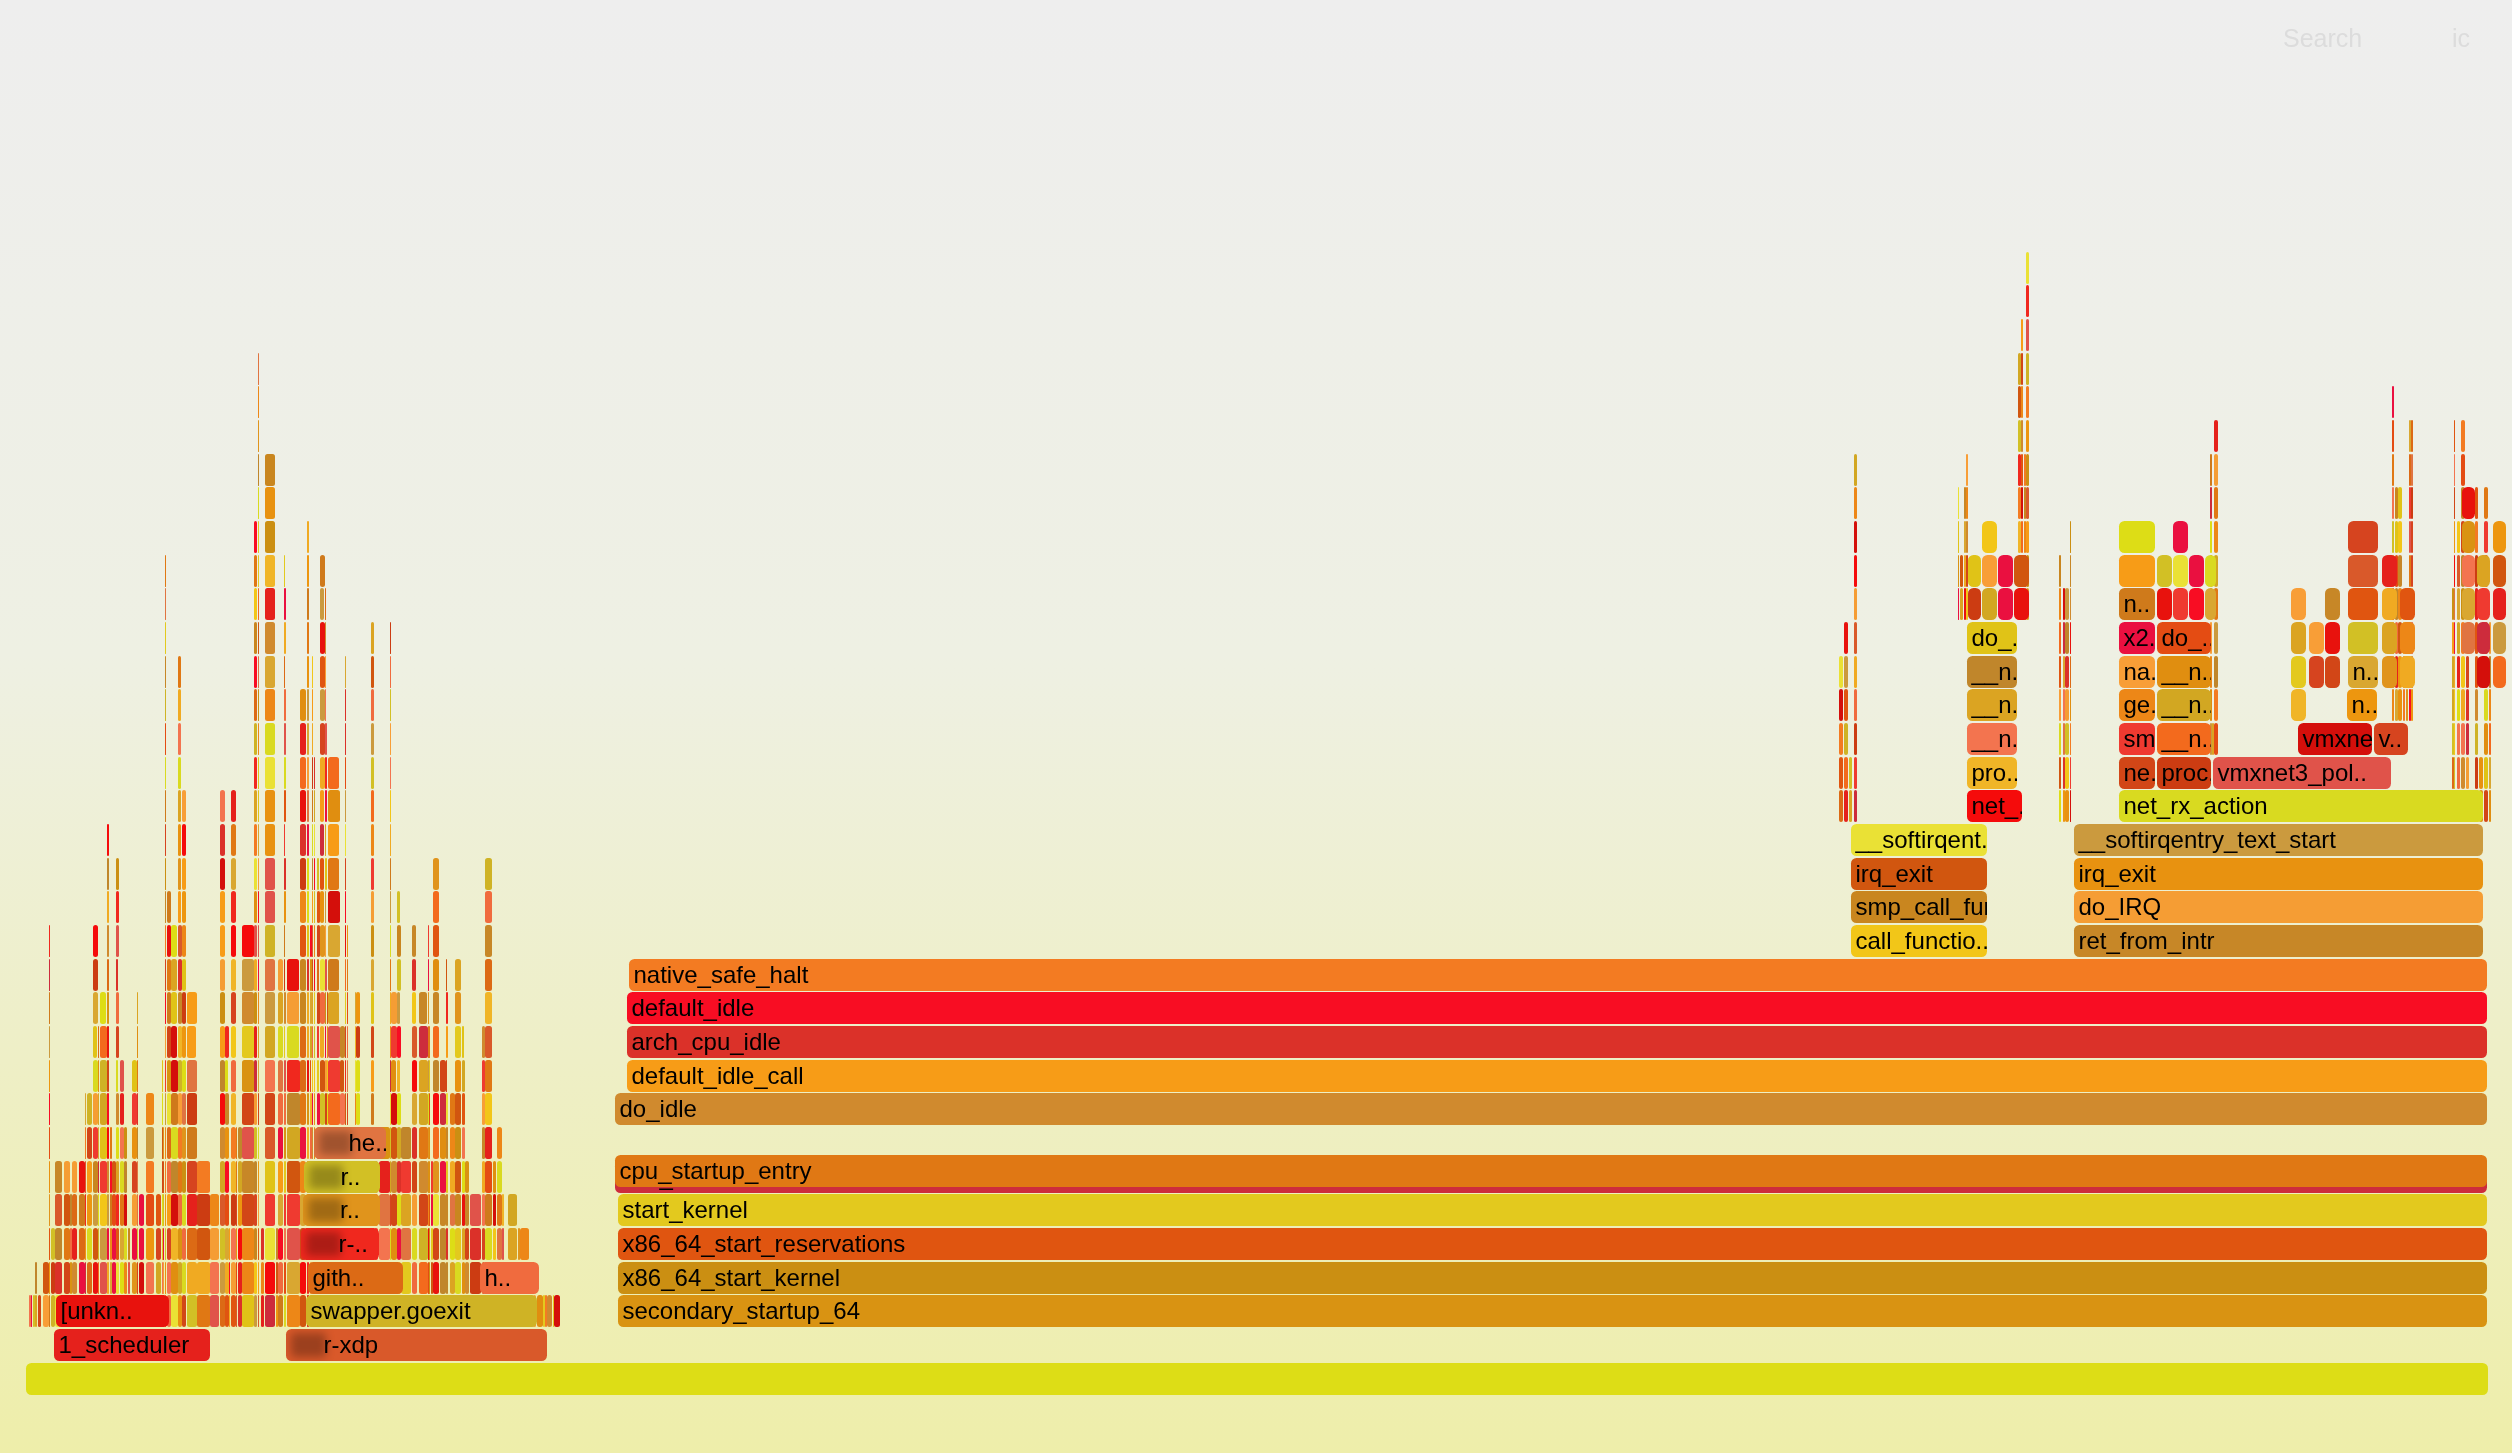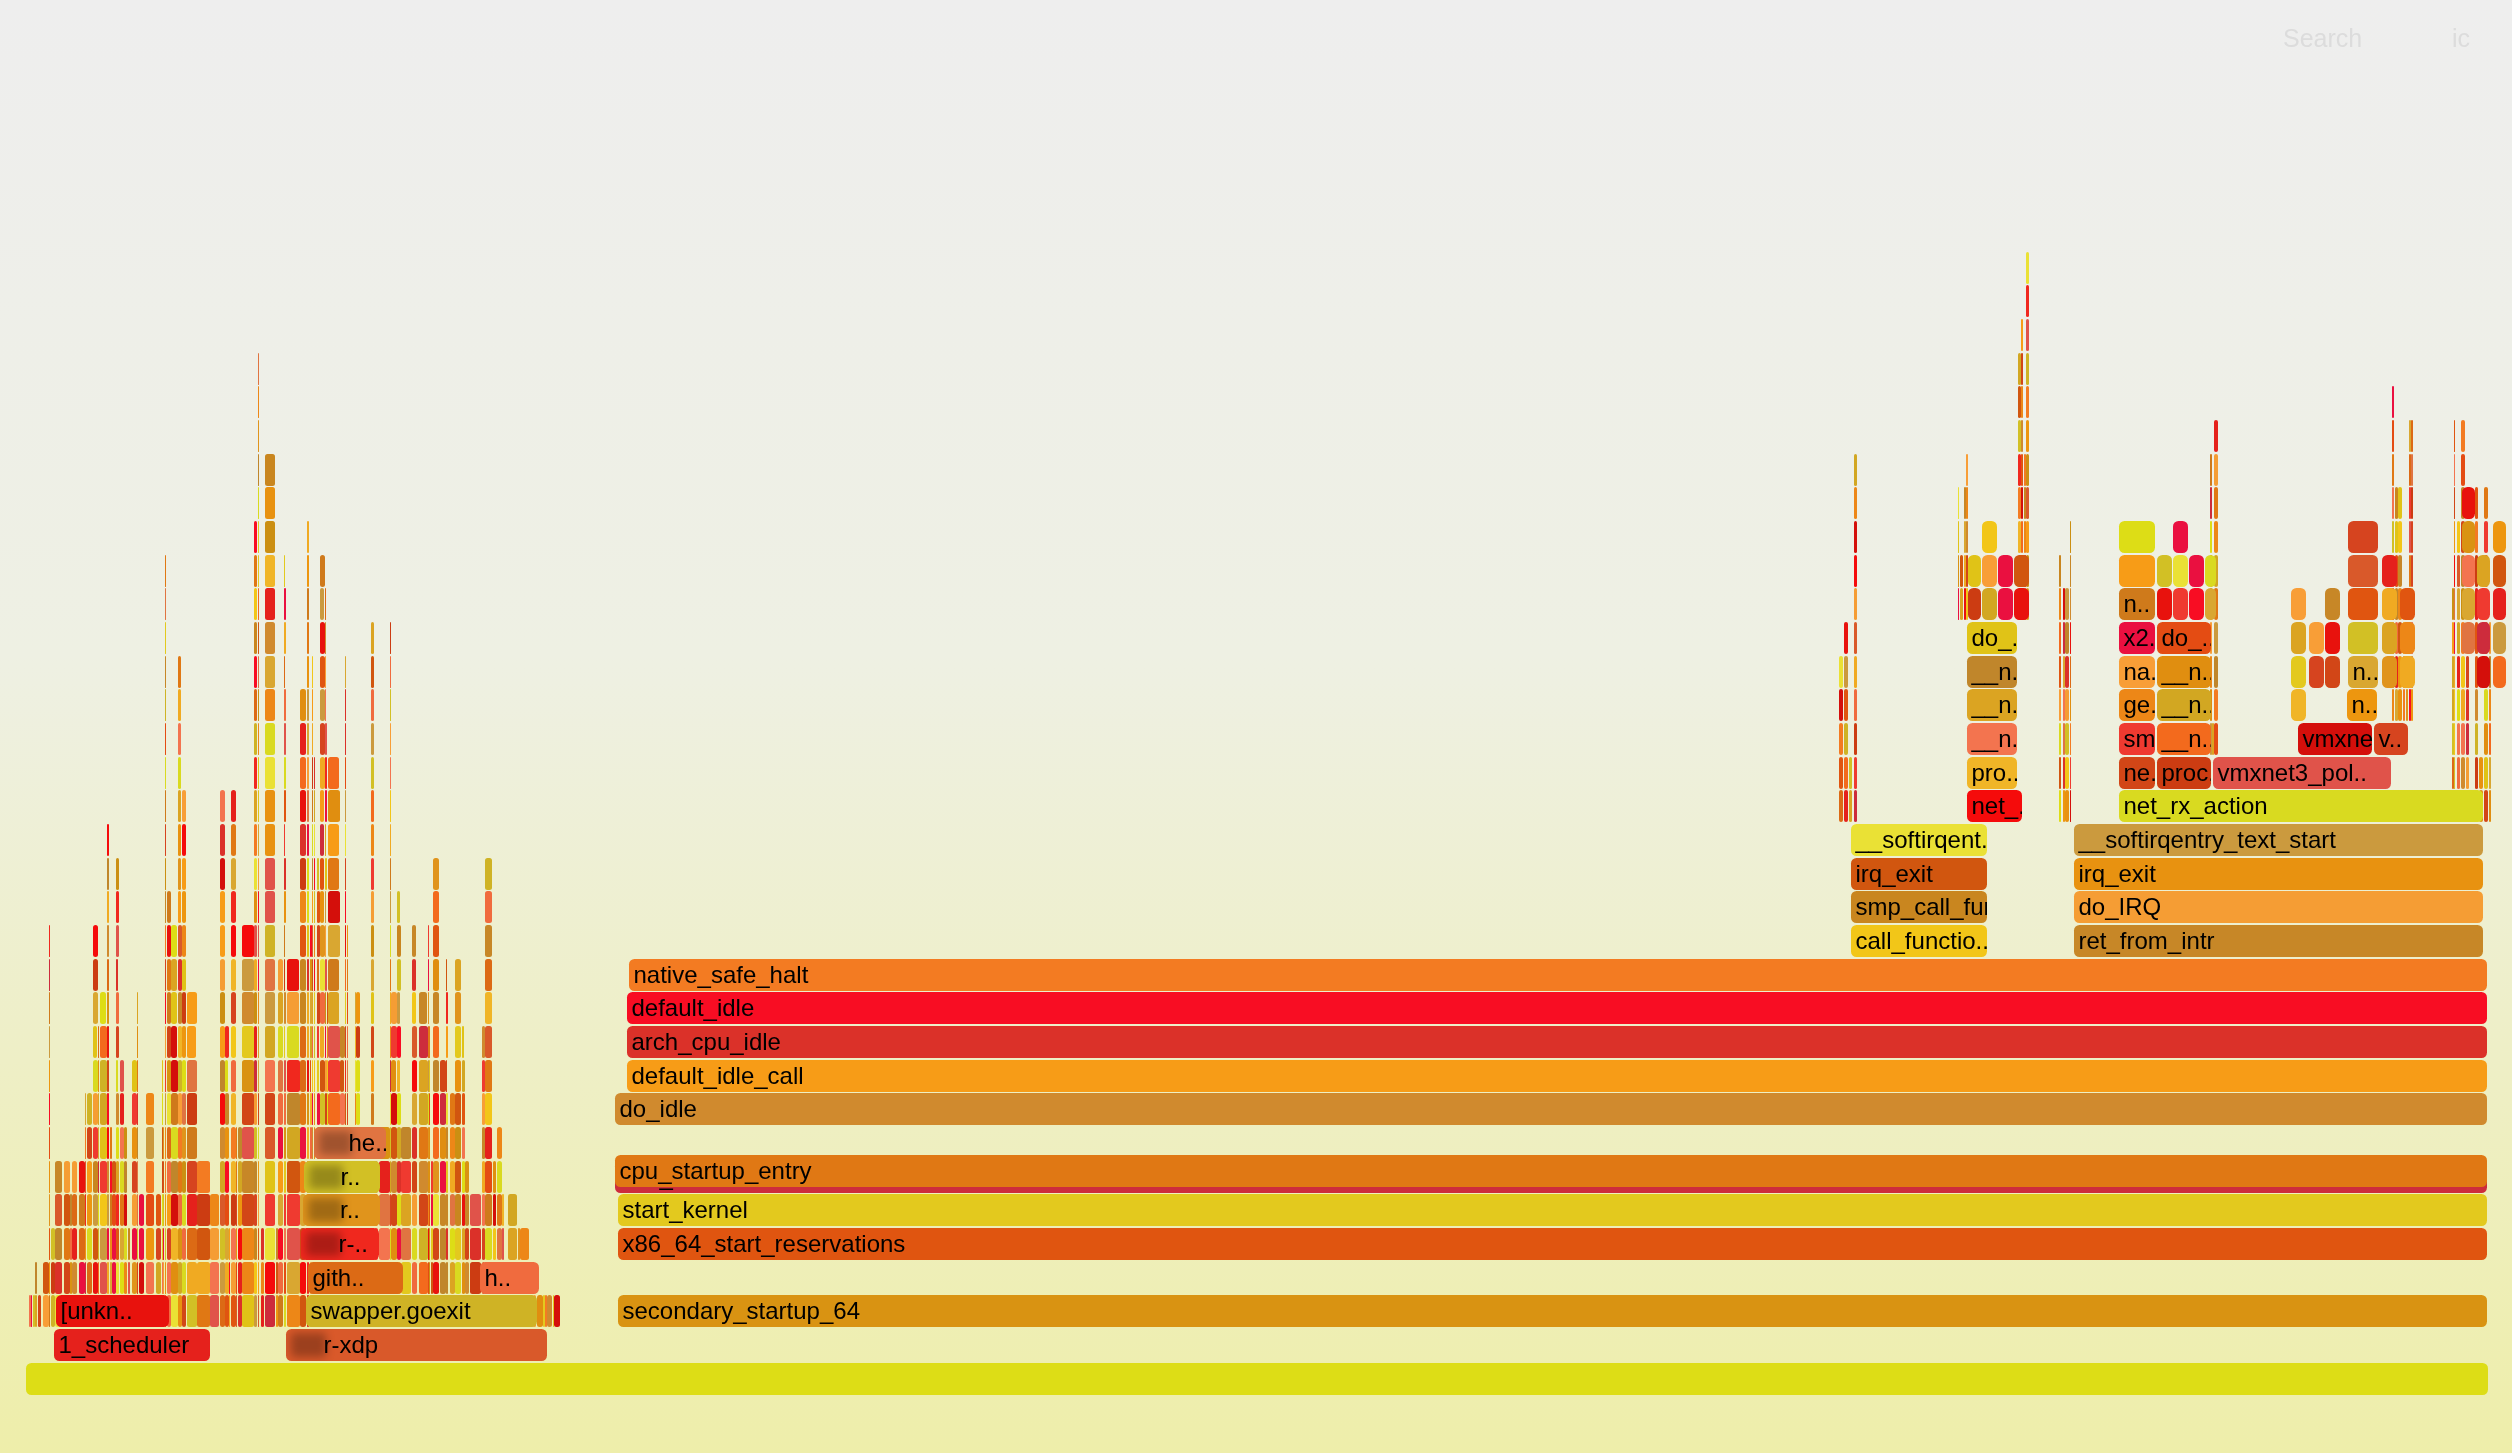--- a/index.html
+++ b/index.html
@@ -1383,20 +1383,21 @@
       <div class="frame" style="left: 2493px; width: 13px; top: 588px; height: 32px; background: rgb(229, 33, 28);"></div>
       <div class="frame" style="left: 2493px; width: 13px; top: 555px; height: 32px; background: rgb(209, 86, 15);"></div>
       <div class="frame" style="left: 2493px; width: 13px; top: 521px; height: 32px; background: rgb(237, 150, 15);"></div>
       <div class="frame" style="left: 54px; width: 156px; top: 1329px; height: 32px; background: rgb(229, 33, 28);"><span>1_scheduler</span></div>
       <div class="frame" style="left: 286px; width: 261px; top: 1329px; height: 32px; background: rgb(217, 89, 42);"><span class="blurbox" style="left: 5px; width: 35px;"></span><span style="margin-left: 33px;">r-xdp</span></div>
       <div class="frame" style="left: 56px; width: 113px; top: 1295px; height: 32px; background: rgb(232, 18, 13);"><span>[unkn..</span></div>
       <div class="frame" style="left: 306px; width: 231px; top: 1295px; height: 32px; background: rgb(207, 179, 37);"><span>swapper.goexit</span></div>
       <div class="frame" style="left: 618px; width: 1869px; top: 1295px; height: 32px; background: rgb(217, 147, 18);"><span>secondary_startup_64</span></div>
       <div class="frame" style="left: 308px; width: 95px; top: 1262px; height: 32px; background: rgb(220, 106, 21);"><span>gith..</span></div>
       <div class="frame" style="left: 480px; width: 59px; top: 1262px; height: 32px; background: rgb(240, 107, 62);"><span>h..</span></div>
+      <div class="frame" style="left: 618px; width: 1869px; top: 1262px; height: 32px; background: rgb(203, 143, 18);"><span>x86_64_start_kernel</span></div>
       <div class="frame" style="left: 301px; width: 78px; top: 1228px; height: 32px; background: rgb(240, 40, 30);"><span class="blurbox" style="left: 5px; width: 35px;"></span><span style="margin-left: 33px;">r-..</span></div>
       <div class="frame" style="left: 618px; width: 1869px; top: 1228px; height: 32px; background: rgb(224, 85, 16);"><span>x86_64_start_reservations</span></div>
       <div class="frame" style="left: 303px; width: 77px; top: 1194px; height: 32px; background: rgb(224, 148, 28);"><span class="blurbox" style="left: 5px; width: 35px;"></span><span style="margin-left: 32.5px;">r..</span></div>
       <div class="frame" style="left: 618px; width: 1869px; top: 1194px; height: 32px; background: rgb(227, 201, 30);"><span>start_kernel</span></div>
       <div class="frame" style="left: 304px; width: 76px; top: 1161px; height: 32px; background: rgb(210, 192, 37);"><span class="blurbox" style="left: 5px; width: 34px;"></span><span style="margin-left: 32px;">r..</span></div>
       <div class="frame" style="left: 615px; width: 1872px; top: 1161px; height: 32px; background: rgb(205, 44, 60);"><span>rest_init</span></div>
       <div class="frame" style="left: 314px; width: 72px; top: 1127px; height: 32px; background: rgb(224, 116, 65);"><span class="blurbox" style="left: 5px; width: 33px;"></span><span style="margin-left: 30px;">he..</span></div>
       <div class="frame" style="left: 615px; width: 1872px; top: 1127px; height: 32px; background: rgb(224, 120, 20); margin-top: 28px;"><span>cpu_startup_entry</span></div>
       <div class="frame" style="left: 615px; width: 1872px; top: 1093px; height: 32px; background: rgb(208, 138, 46);"><span>do_idle</span></div>
       <div class="frame" style="left: 627px; width: 1860px; top: 1026px; height: 32px; background: rgb(219, 49, 41);"><span>arch_cpu_idle</span></div>

